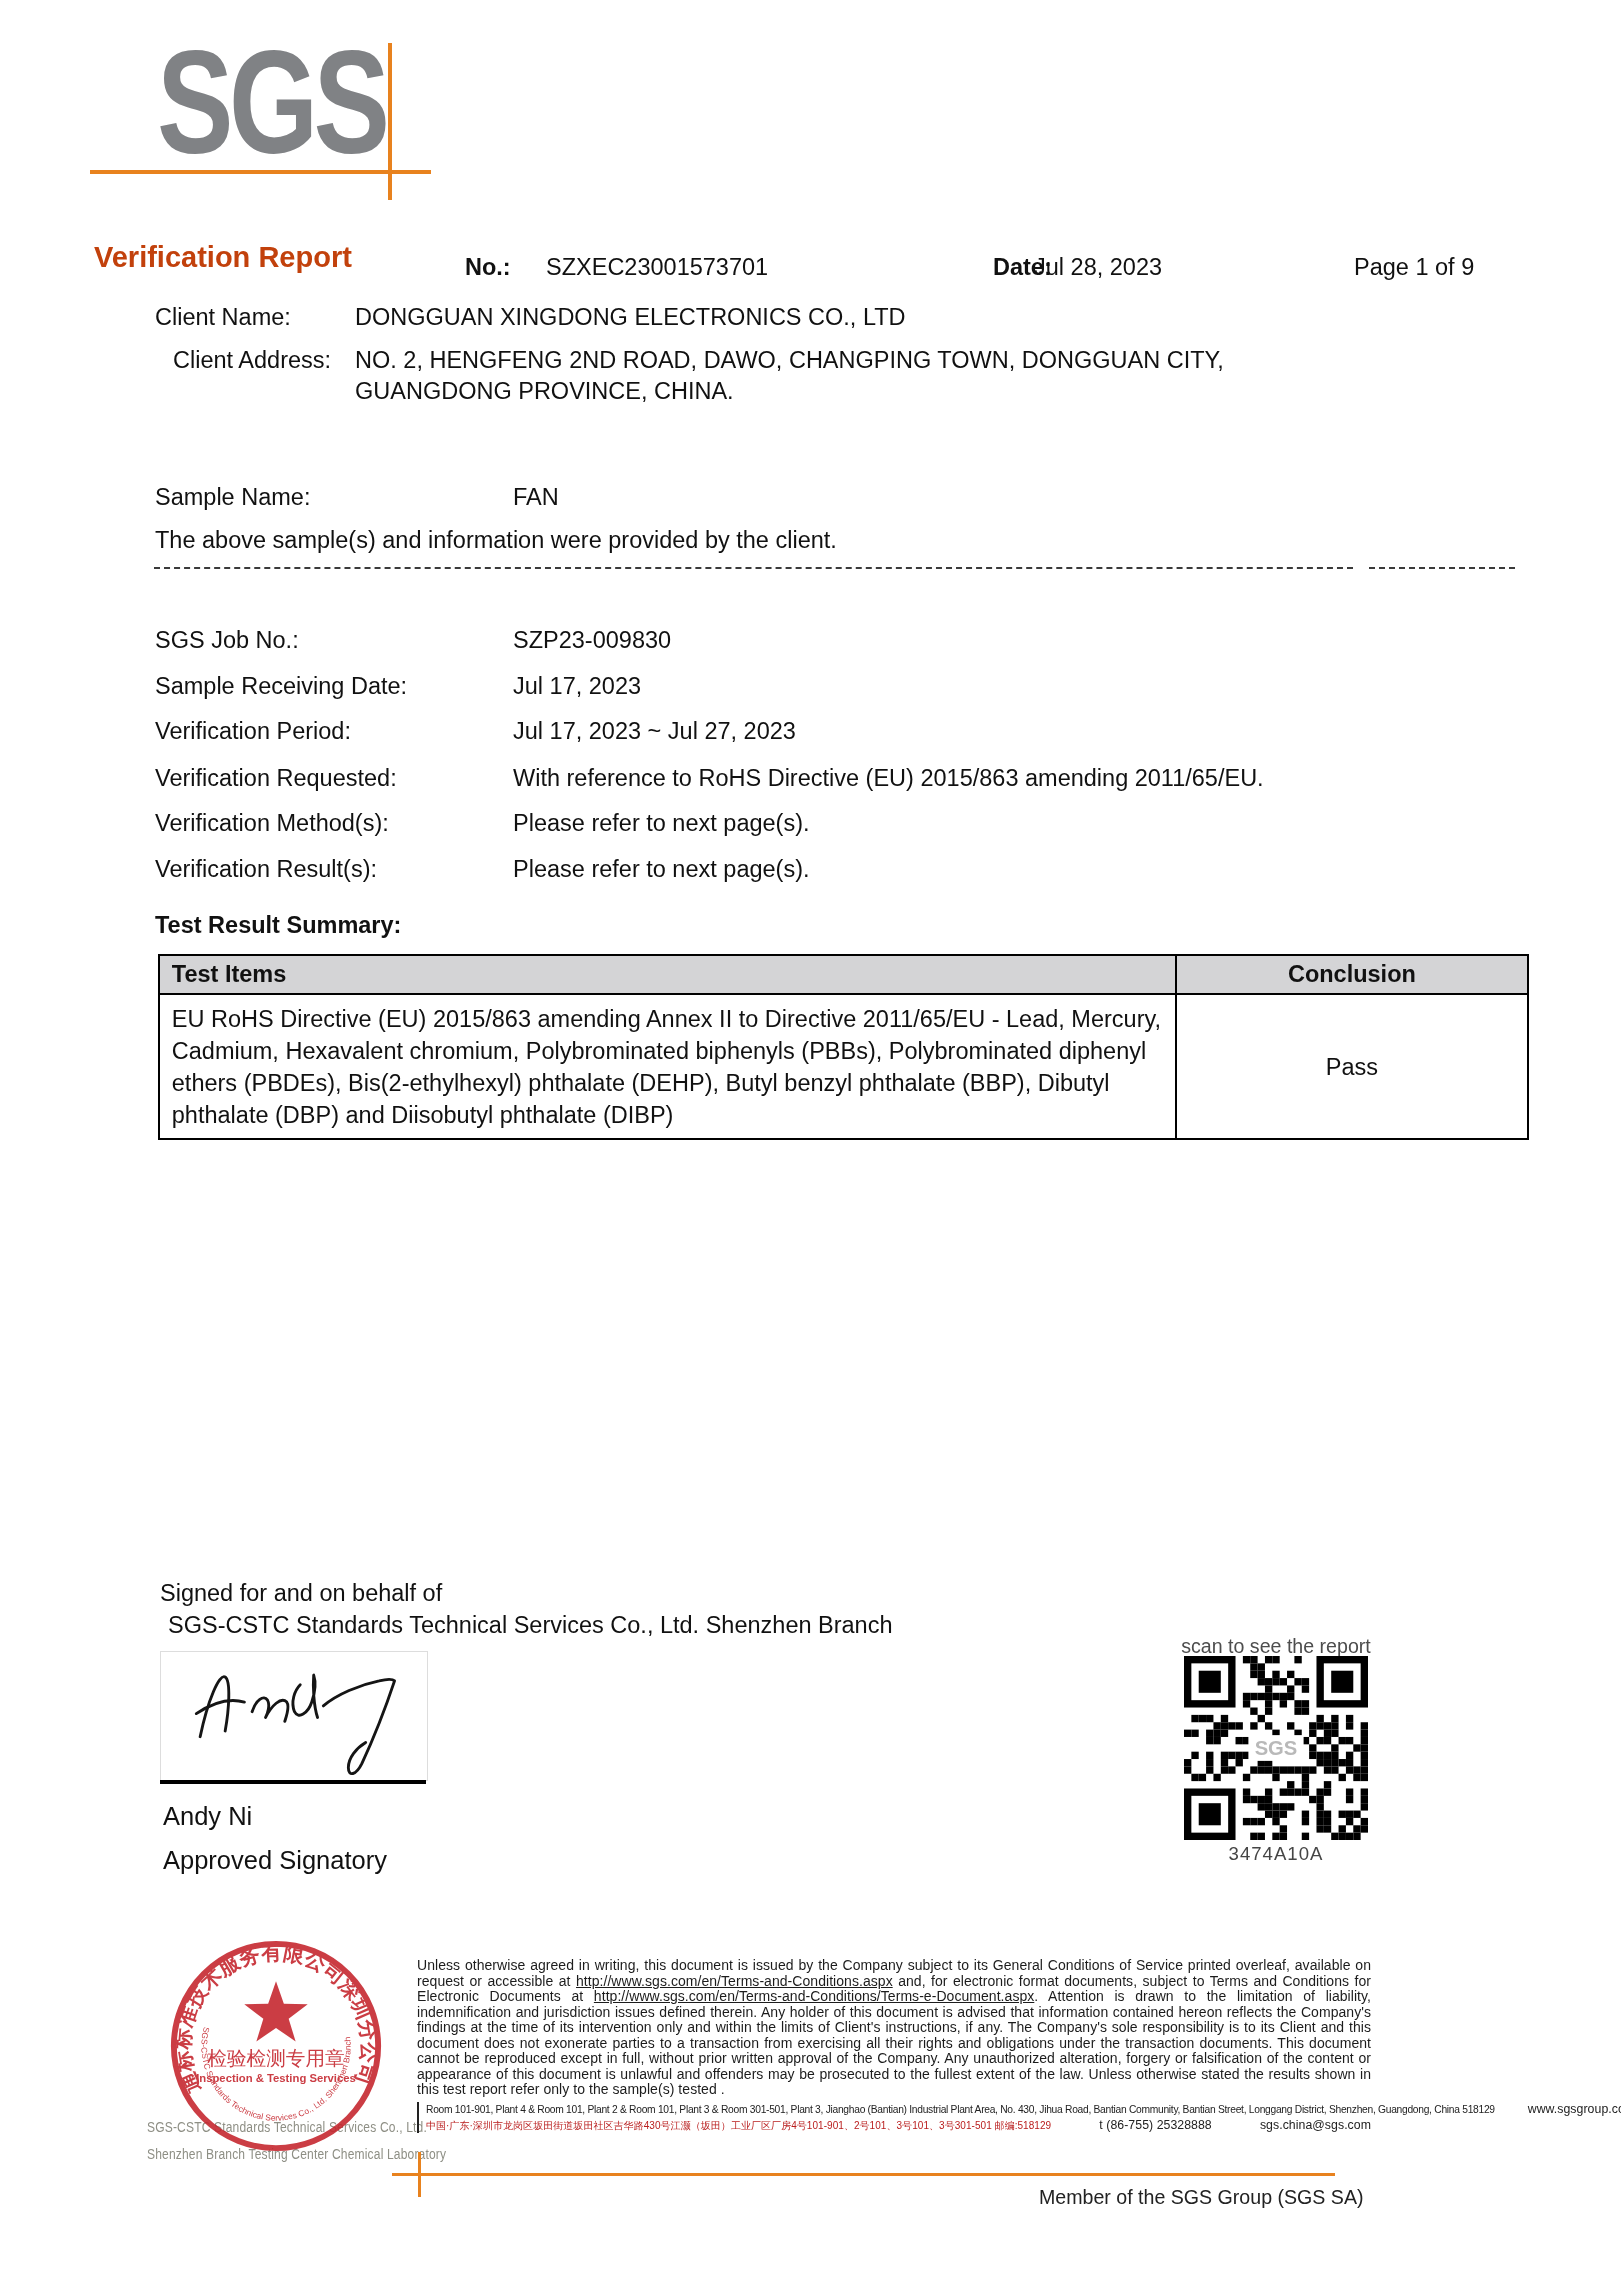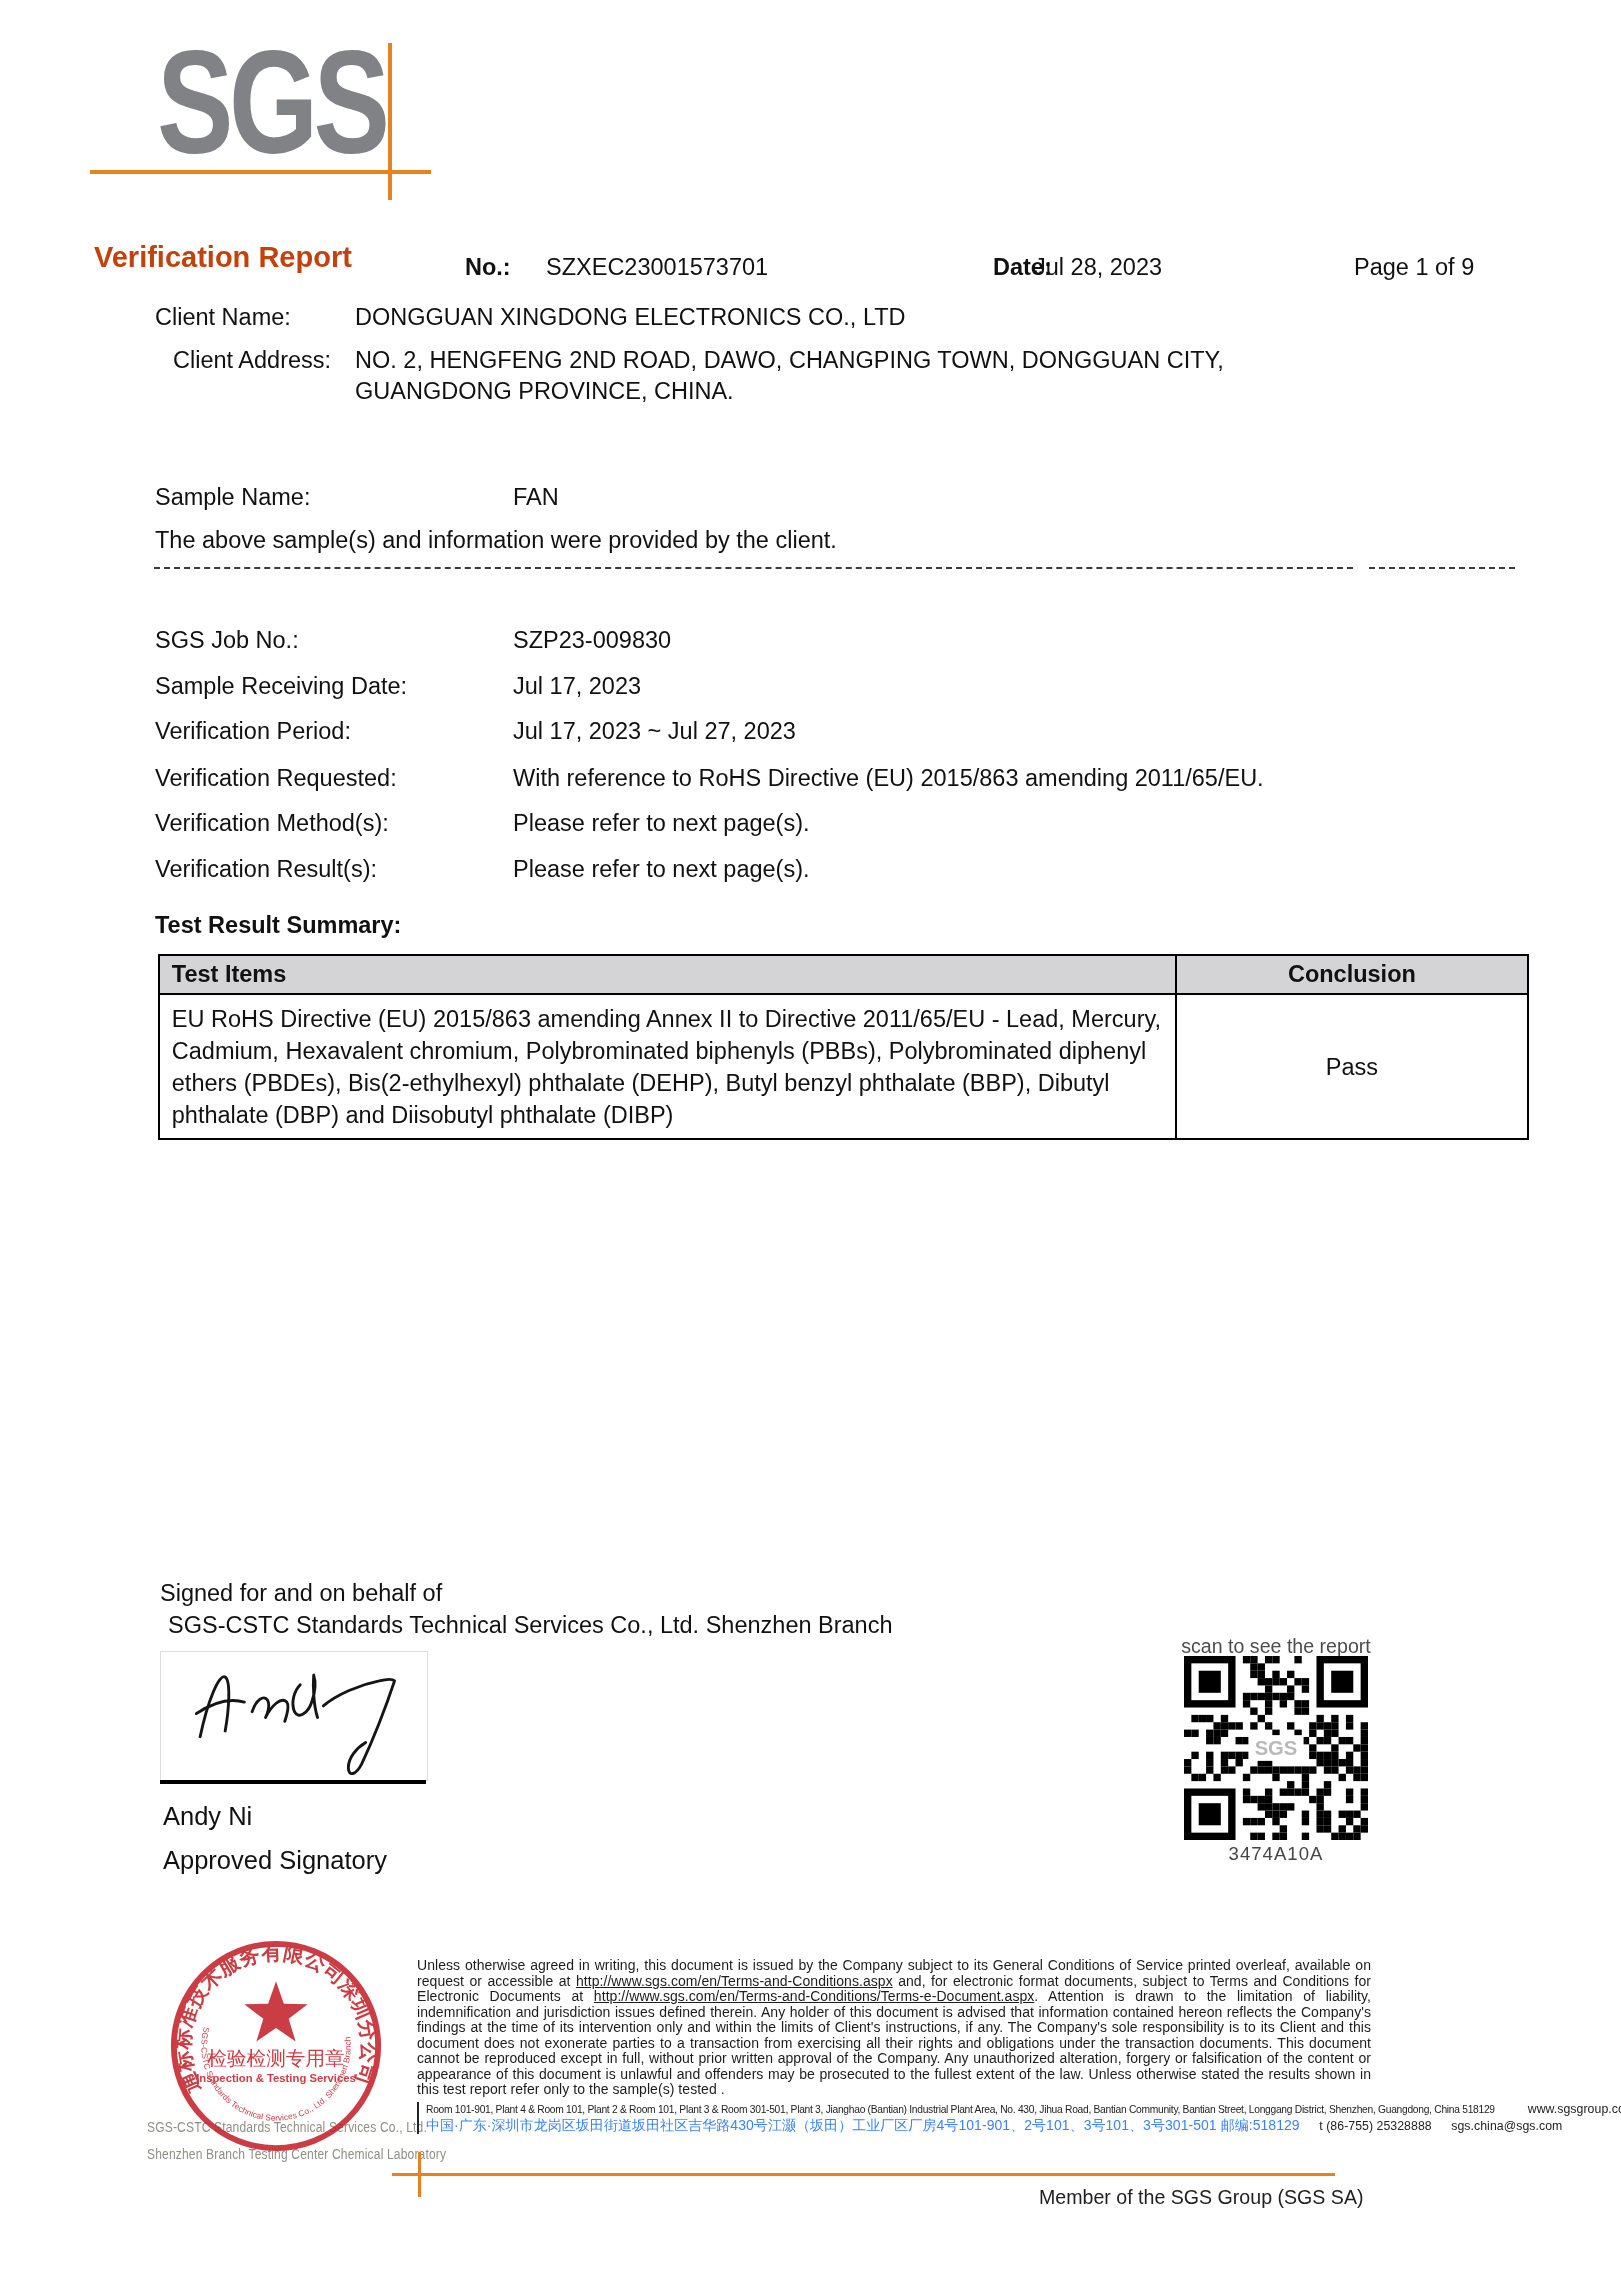--- a/index.html
+++ b/index.html
@@ -33,21 +33,21 @@
   .qr-code-text{font-size:18.6px;color:#454545;text-align:center;letter-spacing:1px;}
   
   .org-gray{font-size:14.7px;color:#8e8f85;white-space:nowrap;transform:scaleX(.82);transform-origin:left top;letter-spacing:0.2px;}
   
   .footer-block{width:954px;font-size:14px;line-height:15.5px;text-align:justify;color:#1c1c1c;letter-spacing:0.05px;}
   .lnk{text-decoration:underline;}
   .attention{color:#ef8a1d;font-weight:bold;font-size:14px;line-height:16px;margin-top:2.9px;text-align:left;}
   .addr{margin-top:4.9px;border-left:2.5px solid #222;padding-left:6.9px;}
   .addr-row{display:flex;justify-content:space-between;align-items:baseline;}
   .addr-en{font-size:10.6px;letter-spacing:-0.3px;color:#222;white-space:nowrap;transform:scaleX(.97);transform-origin:left;}
-  .addr-cn{font-size:14px;color:#3b82f6;white-space:nowrap;}
+  .addr-cn{font-size:10px;color:#b91c1c;white-space:nowrap;}
   .addr-right{font-size:12.3px;color:#222;white-space:nowrap;}
   .member{font-size:19.6px;color:#222;}
 </style>
 </head>
 <body>
 
 <div class="abs" style="left:157px;top:29px;">
   <div class="logo-text">SGS</div>
 </div>
 <div class="abs orange-h" style="left:90px;top:170px;width:341px;"></div>

